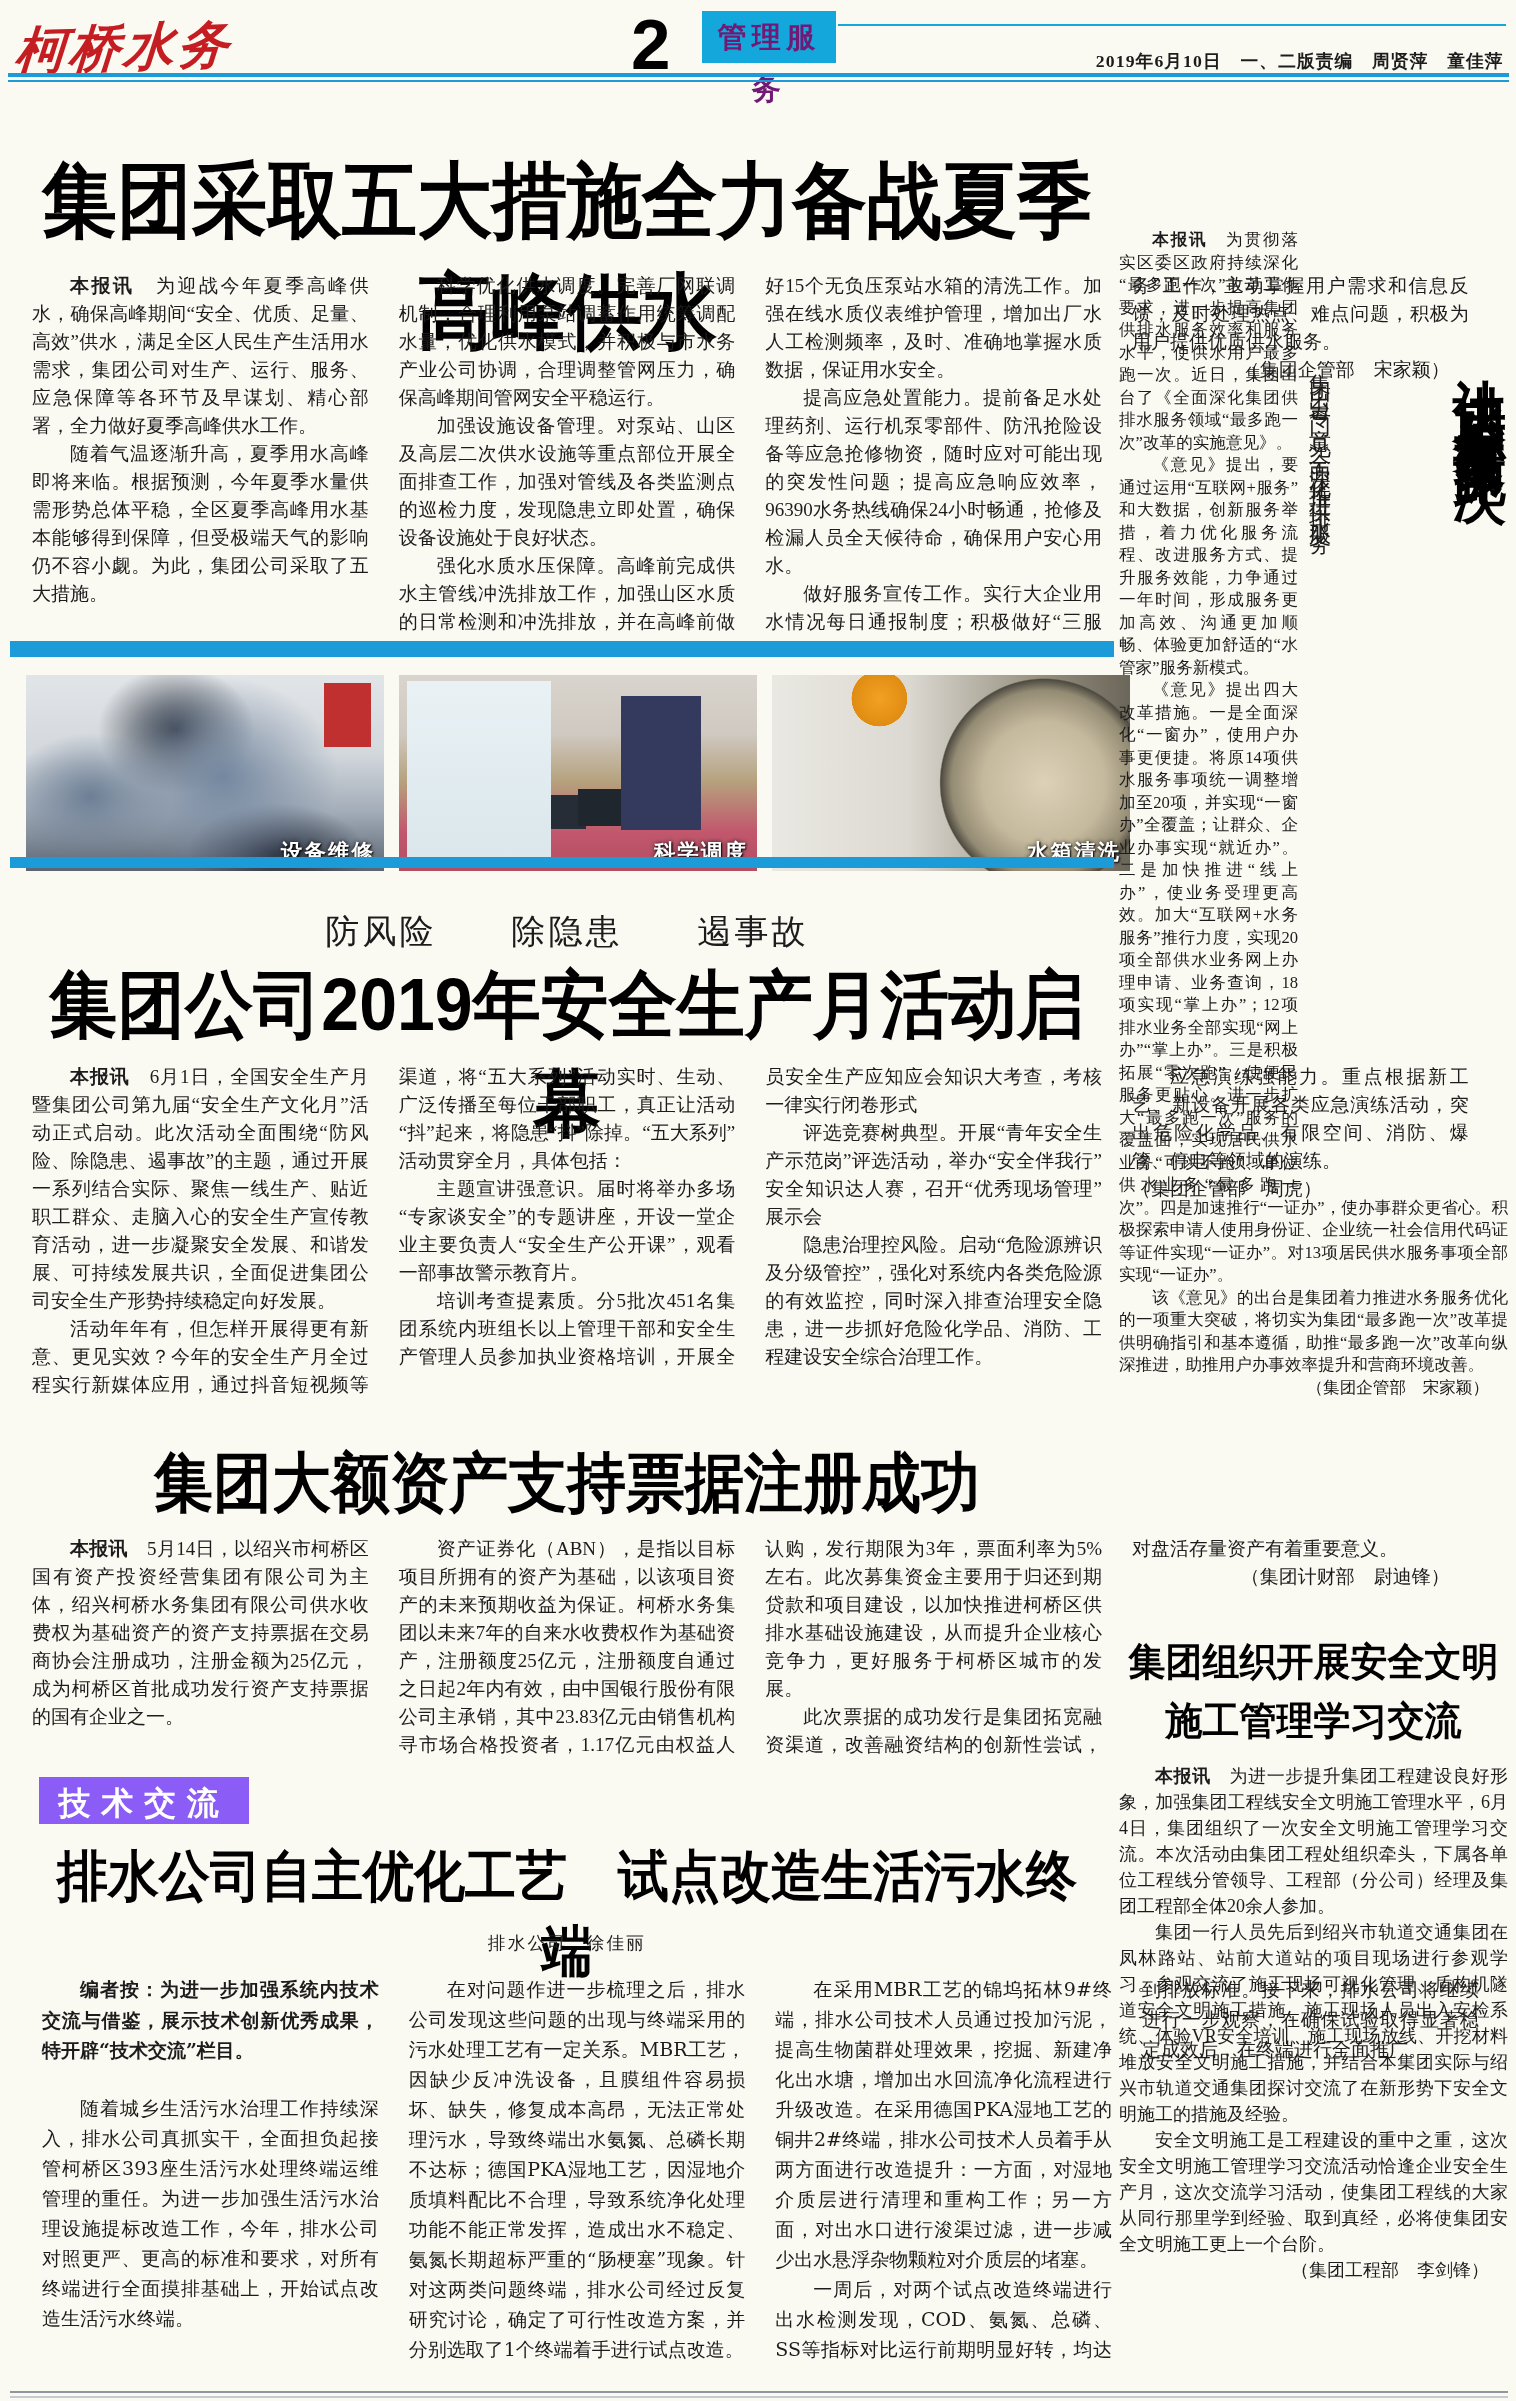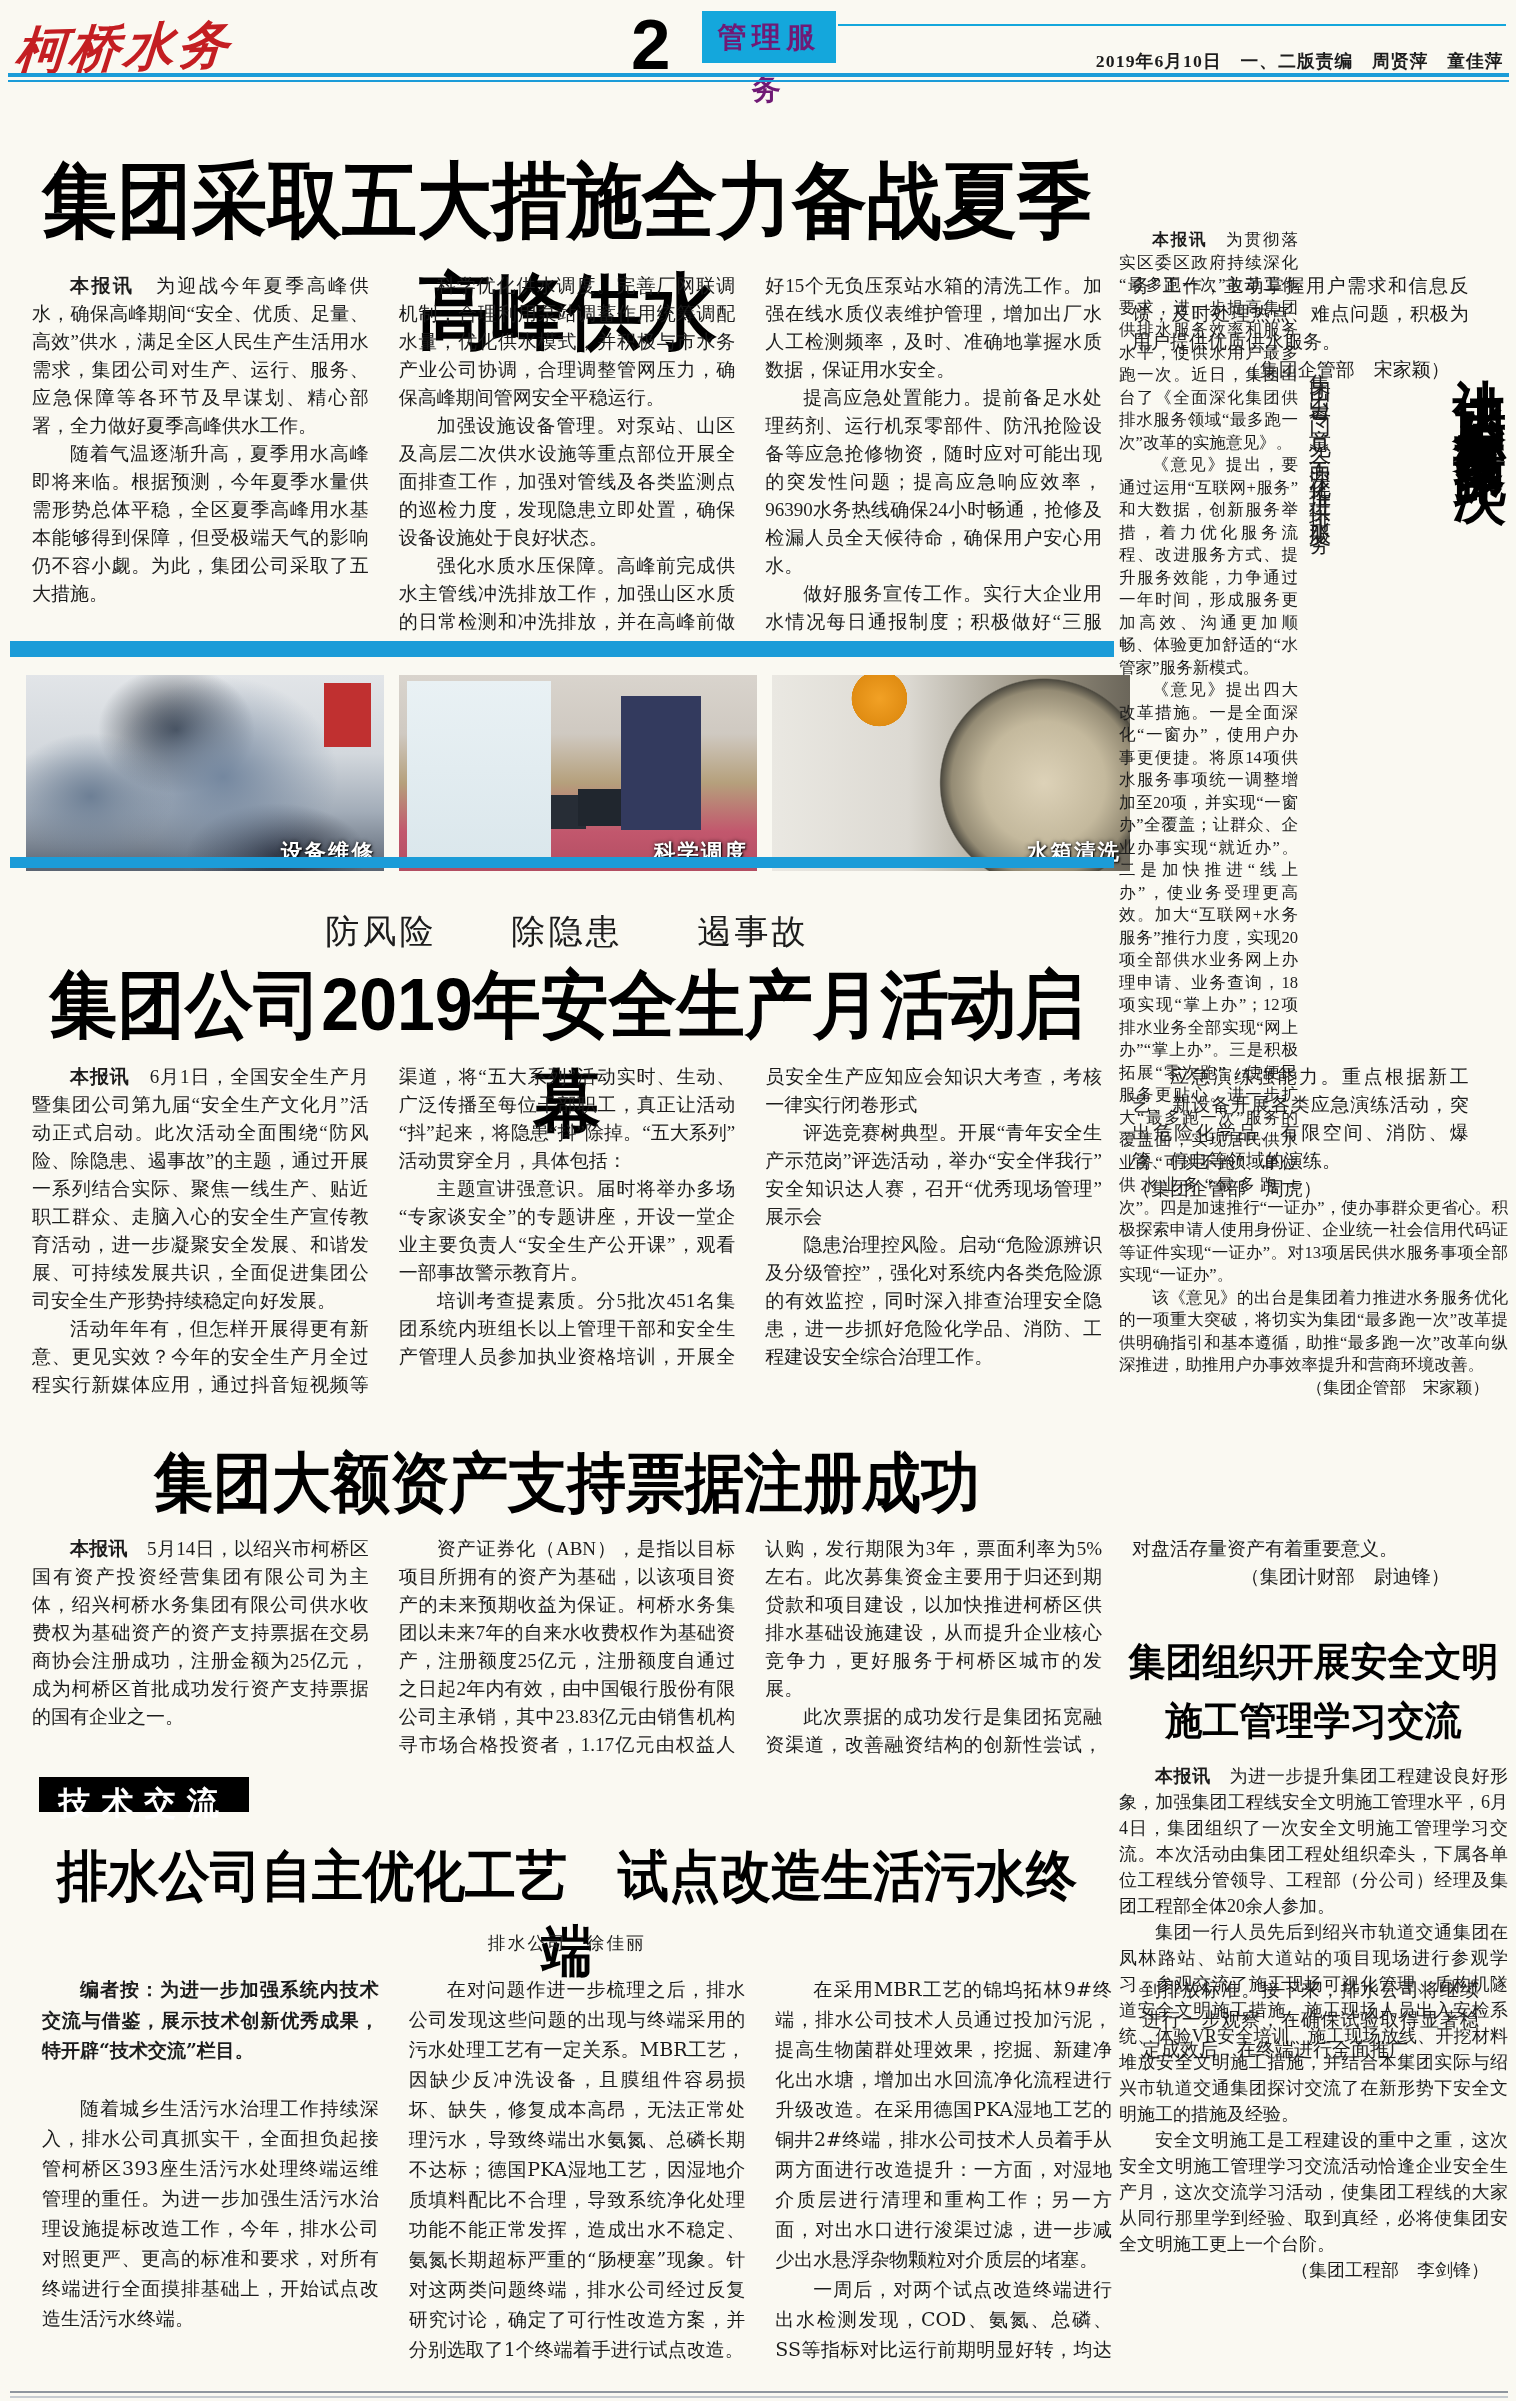--- a/index.html
+++ b/index.html
@@ -58,21 +58,21 @@
   
   .kicker{position:absolute;left:32px;top:909px;width:1070px;text-align:center;font-size:34px;letter-spacing:3.2px;margin:0;font-weight:500;}
   #headline2{top:957px;font-size:68px;transform:scaleY(1.08);}
   #article2-body{top:1063px;height:355px;font-size:19px;line-height:28px;}
 
   
   #headline3{top:1440px;font-size:59px;transform:scaleY(1.10);}
   #article3-body{top:1535px;height:242px;font-size:19px;line-height:28px;}
 
   
-  .red-badge{position:absolute;left:39px;top:1777px;width:210px;height:35px;background:#000000;color:#fff;
+  .red-badge{position:absolute;left:39px;top:1777px;width:210px;height:47px;background:#8b5cf6;color:#fff;
       font-family:"Liberation Sans",sans-serif;font-weight:700;font-size:32px;line-height:53px;text-align:center;letter-spacing:10.7px;}
   #headline4{top:1840px;font-size:51px;transform:scaleY(1.08);}
   .byline-center{position:absolute;left:32px;top:1931px;width:1070px;text-align:center;font-size:17.7px;letter-spacing:2.1px;margin:0;}
   #article4-body{top:1974px;height:417px;font-size:19px;line-height:30px;font-family:"DejaVu Serif",serif;margin-left:10px;}
 
   
   #article5{position:absolute;left:1119px;top:229px;width:389px;font-size:16.6px;line-height:22.5px;text-align:justify;}
   .v-block{float:right;width:210px;height:963px;position:relative;}
   .v-main{position:absolute;right:1.1px;top:107px;writing-mode:vertical-rl;font-family:"Liberation Sans",sans-serif;
       font-weight:900;font-size:53px;letter-spacing:8.6px;color:#000;line-height:1;}

